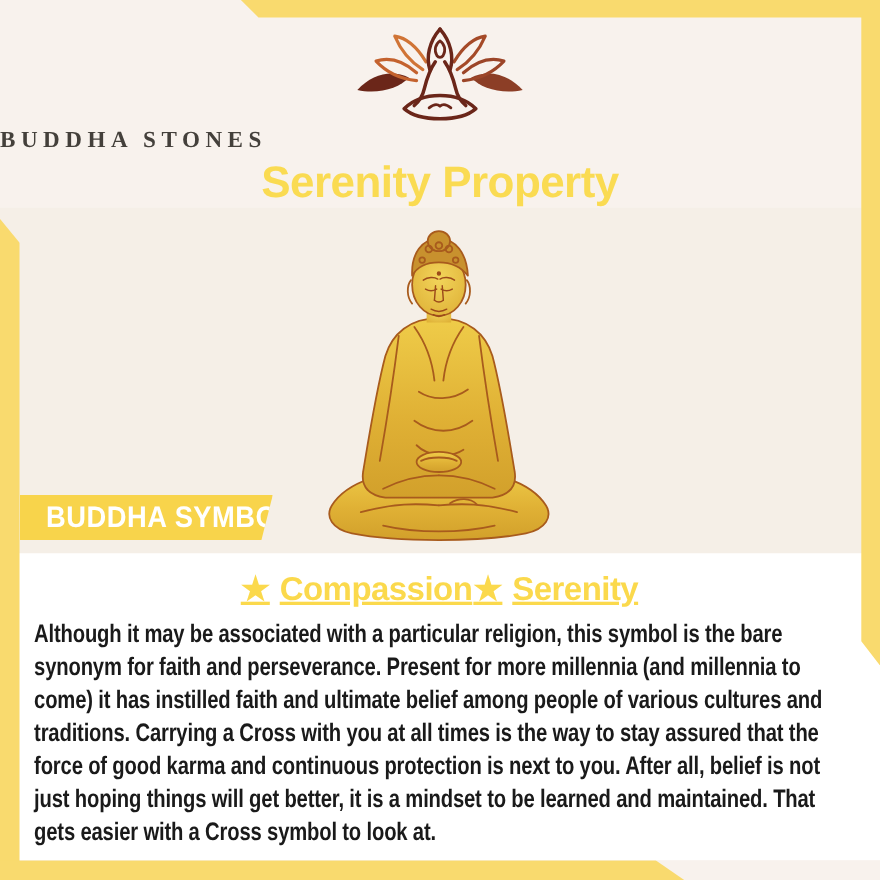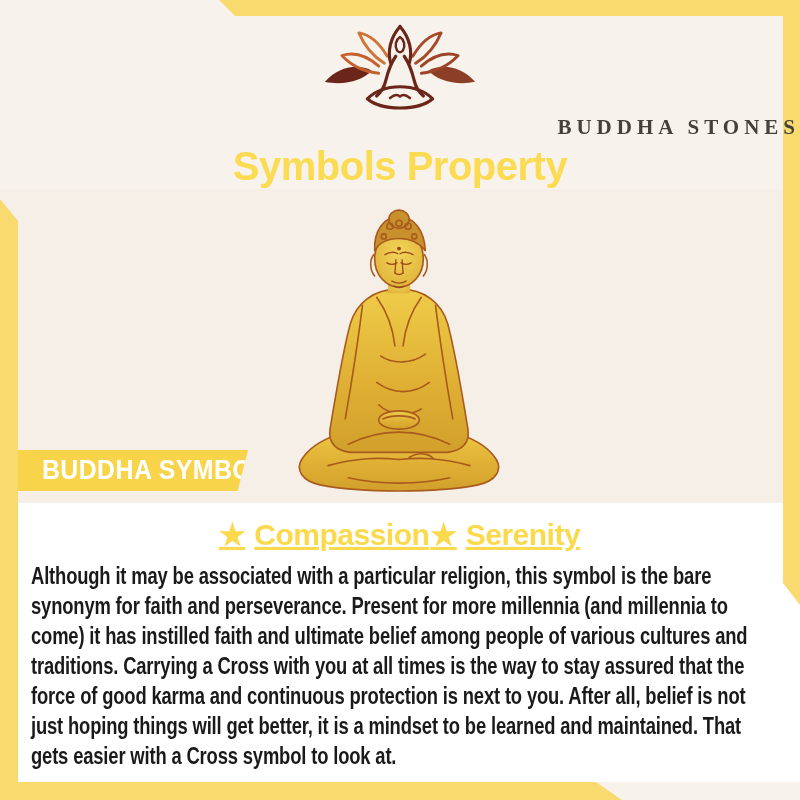--- a/index.html
+++ b/index.html
@@ -33,21 +33,21 @@
   .accent-top-right::before{content:"";position:absolute;left:0;top:0;width:800px;height:605px;
     background:var(--accent-yellow);
     clip-path:polygon(219px 0,800px 0,800px 605px,783px 583px,783px 16px,235px 16px);}
   .accent-left{left:0;top:199px;width:18px;height:601px;
     clip-path:polygon(0 0,100% 22px,100% 100%,0 100%);}
   .accent-bottom{left:0;top:782px;width:622px;height:18px;
     clip-path:polygon(0 0,596px 0,622px 18px,0 18px);}
 
   
   .logo{position:absolute;left:322px;top:24px;width:156px;height:90px;}
-  .brand-name{position:absolute;left:0;top:115px;width:800px;text-align:right;
+  .brand-name{position:absolute;left:0;top:115px;width:800px;text-align:left;
     font-family:"Liberation Serif",serif;font-size:21px;font-weight:600;
     letter-spacing:5px;color:var(--brand-text);}
 
   .page-title{position:absolute;left:0;top:144px;width:800px;text-align:center;
     font-size:40px;font-weight:bold;color:var(--title-yellow);letter-spacing:-0.5px;}
 
   
   .buddha{position:absolute;left:286px;top:204px;width:226px;height:290px;}
 
   
@@ -103,21 +103,21 @@
       <path d="M 116 44 C 123 54, 127 66, 130 78 C 132 87, 136 94, 143 100" stroke="var(--logo-maroon)" stroke-width="4.5"></path>
 
       <path d="M 64 104 C 76 92, 94 87, 110 87 C 126 87, 144 92, 156 104 C 146 113, 128 117, 110 117 C 92 117, 74 113, 64 104 Z" stroke="var(--logo-maroon)" stroke-width="4.5"></path>
 
       <path d="M 96 103 C 102 98, 107 98, 110 101 C 113 98, 118 98, 124 103" stroke="var(--logo-maroon)" stroke-width="3.5"></path>
     </g>
   </svg>
 
   <div class="brand-name">BUDDHA STONES</div>
 
-  <div class="page-title">Symbols Property</div>
+  <div class="page-title">Serenity Property</div>
 
   <svg class="buddha" viewBox="0 0 220 286">
     <defs>
       <linearGradient id="goldGrad" x1="0" y1="0" x2="0" y2="1">
         <stop offset="0" style="stop-color:var(--buddha-gold-light)"></stop>
         <stop offset="0.55" style="stop-color:#E0B135"></stop>
         <stop offset="1" style="stop-color:var(--buddha-gold-dark)"></stop>
       </linearGradient>
       <radialGradient id="faceGrad" cx="0.5" cy="0.4" r="0.8">
         <stop offset="0" stop-color="#F2D45A"></stop>

